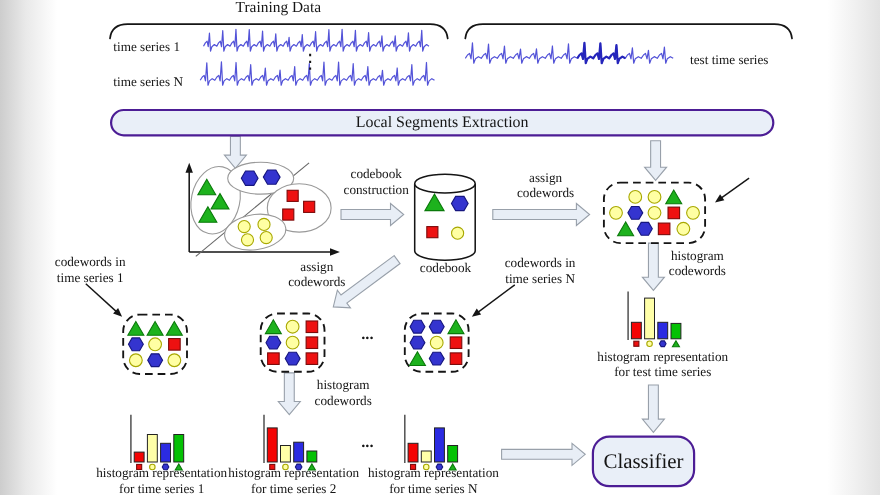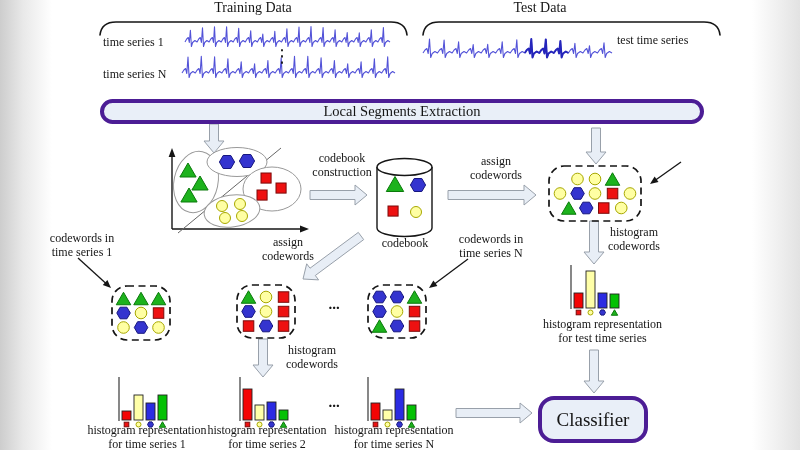--- a/index.html
+++ b/index.html
@@ -4,21 +4,21 @@
 <style>
   html,body{margin:0;padding:0;background:#fff;}
   #stage{position:relative;width:800px;height:450px;background:#ffffff;overflow:hidden;
          font-family:"Liberation Serif","DejaVu Serif",serif;color:#151515;}
   .edge{position:absolute;top:0;height:450px;pointer-events:none;}
   .edge.left{left:0;width:52px;background:linear-gradient(90deg,#cdcdcd 0%,#e9e9e9 45%,rgba(255,255,255,0) 100%);}
   .edge.right{right:0;width:48px;background:linear-gradient(270deg,#e2e2e2 0%,#f1f1f1 50%,rgba(255,255,255,0) 100%);}
   #dsvg{position:absolute;left:0;top:0;}
   .lbl{position:absolute;font-size:12px;line-height:13.5px;text-align:center;white-space:pre-line;color:#151515;}
   .panel{position:absolute;display:flex;align-items:center;justify-content:center;
-         background:#e9eff8;border:4px solid #4c1d95;box-sizing:border-box;}
+         background:#e9eff8;border:2px solid #4c1d95;box-sizing:border-box;}
   .panel span{font-size:14.5px;}
 </style>
 </head>
 <body>
 
 <div id="stage">
   <div class="edge left"></div>
   <div class="edge right"></div>
 
   <svg id="dsvg" width="800" height="450">
@@ -145,25 +145,24 @@
       <rect x="576.2" y="310.2" width="4.6" height="4.6" fill="#ee1111" stroke="#7c0a0a" stroke-width="1"></rect>
       <rect x="586" y="271" width="9" height="37" fill="#ffffa8" stroke="#222" stroke-width="0.9"></rect>
       <circle cx="590.5" cy="312.5" r="2.5" fill="#ffffa3" stroke="#a8a800" stroke-width="1"></circle>
       <rect x="598" y="293" width="9" height="15" fill="#2b2be2" stroke="#222" stroke-width="0.9"></rect>
       <polygon points="605.5,312.5 604.0,315.1 601.0,315.1 599.5,312.5 601.0,309.9 604.0,309.9" fill="#3434cf" stroke="#16167f" stroke-width="1"></polygon>
       <rect x="610" y="294" width="9" height="14" fill="#04c104" stroke="#222" stroke-width="0.9"></rect>
       <polygon points="614.5,309.75 611.31,315.25 617.69,315.25" fill="#1db21d" stroke="#0a7a0a" stroke-width="1"></polygon>
     </svg>
 
   <div class="lbl" style="left:150px;top:1px;width:206px;font-size:14px">Training Data</div>
-  <div class="lbl" style="left:445px;top:1px;width:190px;font-size:14px">Test Data</div>
   <div class="lbl" style="left:103px;top:36px;width:78px;text-align:left">time series 1</div>
   <div class="lbl" style="left:103px;top:68px;width:80px;text-align:left">time series N</div>
   <div class="lbl" style="left:272px;top:50px;width:20px;font-size:18px">⋮</div>
-  <div class="lbl" style="left:617px;top:34px;width:92px;text-align:left">test time series</div>
+  <div class="lbl" style="left:617px;top:48px;width:92px;text-align:center">test time series</div>
 
   <div class="panel" style="left:100px;top:99px;width:604px;height:25px;border-radius:13px">
     <span>Local Segments Extraction</span>
   </div>
 
   <div class="lbl" style="left:302px;top:152px;width:80px">codebook
 construction</div>
   <div class="lbl" style="left:377px;top:237px;width:56px">codebook</div>
   <div class="lbl" style="left:458px;top:155px;width:76px">assign
 codewords</div>
@@ -181,16 +180,16 @@
 codewords</div>
   <div class="lbl" style="left:320px;top:298px;width:28px;font-weight:bold;font-size:15px">...</div>
   <div class="lbl" style="left:320px;top:396px;width:28px;font-weight:bold;font-size:15px">...</div>
   <div class="lbl" style="left:80px;top:424px;width:134px">histogram representation
 for time series 1</div>
   <div class="lbl" style="left:200px;top:424px;width:134px">histogram representation
 for time series 2</div>
   <div class="lbl" style="left:327px;top:424px;width:134px">histogram representation
 for time series N</div>
 
-  <div class="panel" style="left:538px;top:396px;width:110px;height:47px;border-radius:16px">
+  <div class="panel" style="left:538px;top:396px;width:94px;height:47px;border-radius:16px">
     <span style="font-size:19px">Classifier</span>
   </div>
 </div>
 
 </body></html>

